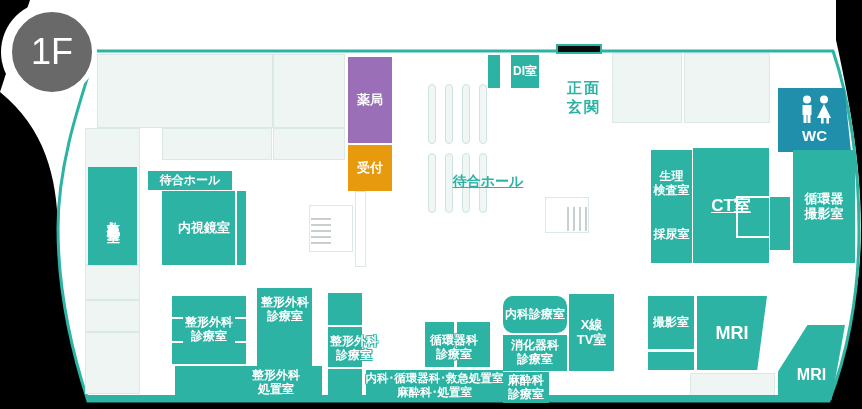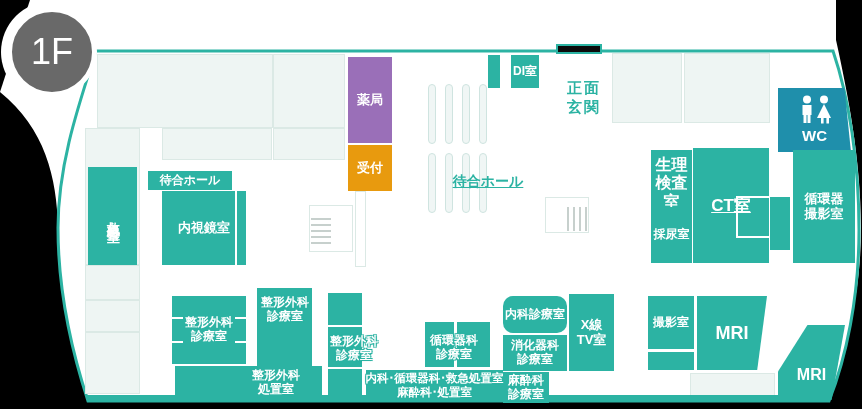--- a/index.html
+++ b/index.html
@@ -102,21 +102,21 @@
       <rect x="6.5" y="10" width="9" height="10" fill="#fff"></rect>
       <rect x="7.5" y="20" width="3" height="8" fill="#fff"></rect>
       <rect x="11.5" y="20" width="3" height="8" fill="#fff"></rect>
       <circle cx="28" cy="4.5" r="4" fill="#fff"></circle>
       <polygon points="28,9 35,23 21,23" fill="#fff"></polygon>
       <rect x="25" y="23" width="2.6" height="5.5" fill="#fff"></rect>
       <rect x="30.4" y="23" width="2.6" height="5.5" fill="#fff"></rect>
     </svg>
     <span>WC</span></div>
 
-  <div class="tr" style="left:651px;top:150px;width:41px;height:67px;font-size:16px;">生理
+  <div class="tr" style="left:651px;top:150px;width:41px;height:67px;font-size:12px;">生理
 検査室</div>
   <div class="tr" style="left:651px;top:207px;width:41px;height:56px;font-size:12px;">採尿室</div>
 
   <div class="tr" style="left:693px;top:148px;width:76px;height:115px;font-size:17px;text-decoration:underline;">
     <span>CT室</span>
     <i class="wline" style="left:43px;top:48px;width:33px;height:38px;background:transparent;border:2px solid #fff;"></i></div>
 
   <div class="tr" style="left:770px;top:197px;width:20px;height:53px;"></div>
 
   <div class="tr" style="left:793px;top:150px;width:62px;height:113px;font-size:13px;">循環器

